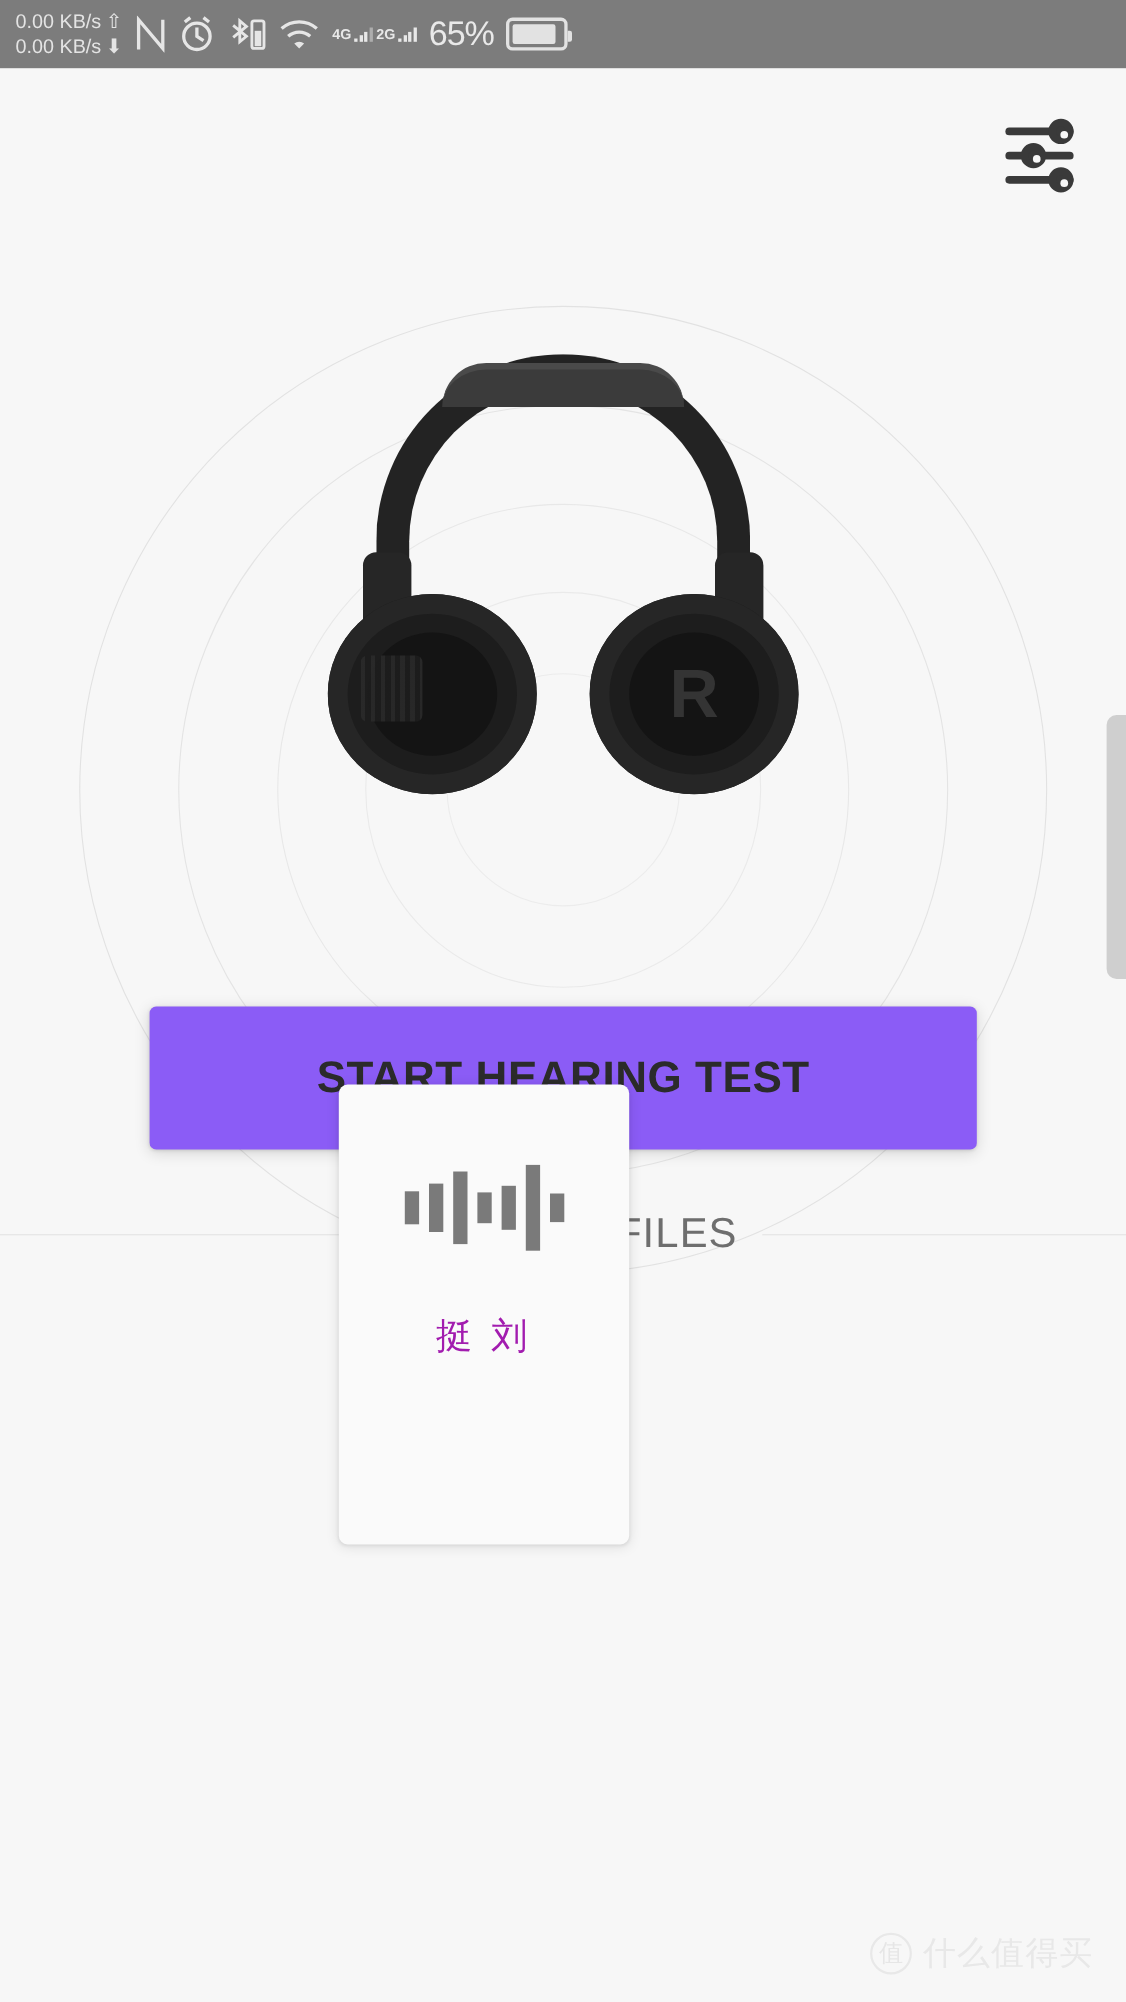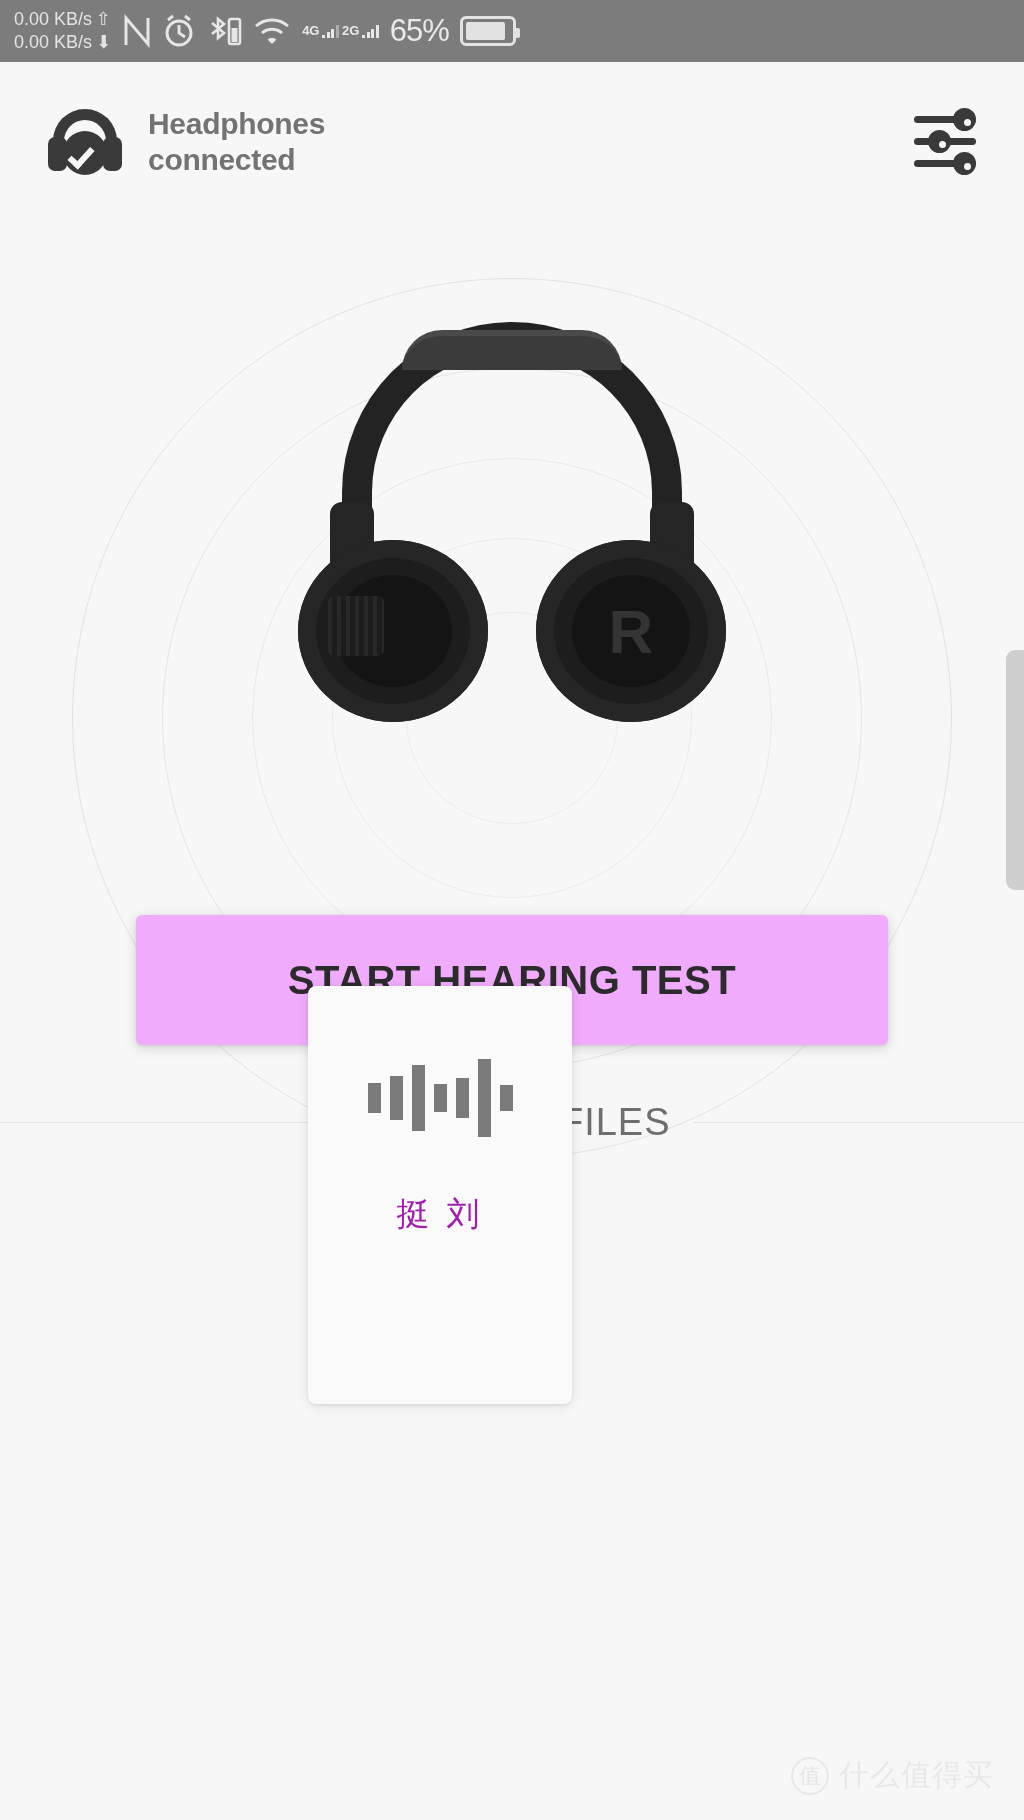--- a/index.html
+++ b/index.html
@@ -134,21 +134,21 @@
   }
   .hi-grille{
     position:absolute; left:30px; top:56px; width:56px; height:60px;
     background:repeating-linear-gradient(90deg,#2a2a2a 0 4px, #1d1d1d 4px 9px);
     border-radius:6px; opacity:.9;
   }
 
   
   .start-card{
     position:absolute; left:136px; top:693px; width:752px; height:130px;
-    background:#f0abfc; border-radius:6px;
+    background:#8b5cf6; border-radius:6px;
     box-shadow:0 3px 14px rgba(0,0,0,0.14), 0 1px 3px rgba(0,0,0,0.10);
     display:flex; align-items:center; justify-content:center; cursor:pointer;
   }
   .start-card-label{
     font-size:40px; font-weight:bold; color:#2b2b2b; letter-spacing:0.5px;
   }
 
   
   .profiles-head{
     position:absolute; left:0; top:860px; width:1024px; height:80px;
@@ -258,33 +258,20 @@
     </div>
 
     <div class="battery-pct">65%</div>
     <div class="battery">
         <span style="width:88%"></span>
       </div>
   </div>
 </div>
 
 <div class="app-header">
-  <div class="hp-status">
-    <div class="hp-icon">
-      <div class="hp-band"></div>
-      <div class="hp-cup l"></div>
-      <div class="hp-cup r"></div>
-      <div class="hp-check-circle"></div>
-      <div class="hp-check"></div>
-    </div>
-    <div class="hp-text">
-      <div>Headphones</div>
-      <div>connected</div>
-    </div>
-  </div>
 
   <div class="eq-btn">
     <div class="eq-row r1"></div>
       <div class="eq-row r2"></div>
       <div class="eq-row r3"></div>
     <div class="eq-knob k1"></div>
       <div class="eq-knob k2"></div>
       <div class="eq-knob k3"></div>
   </div>
 </div>

